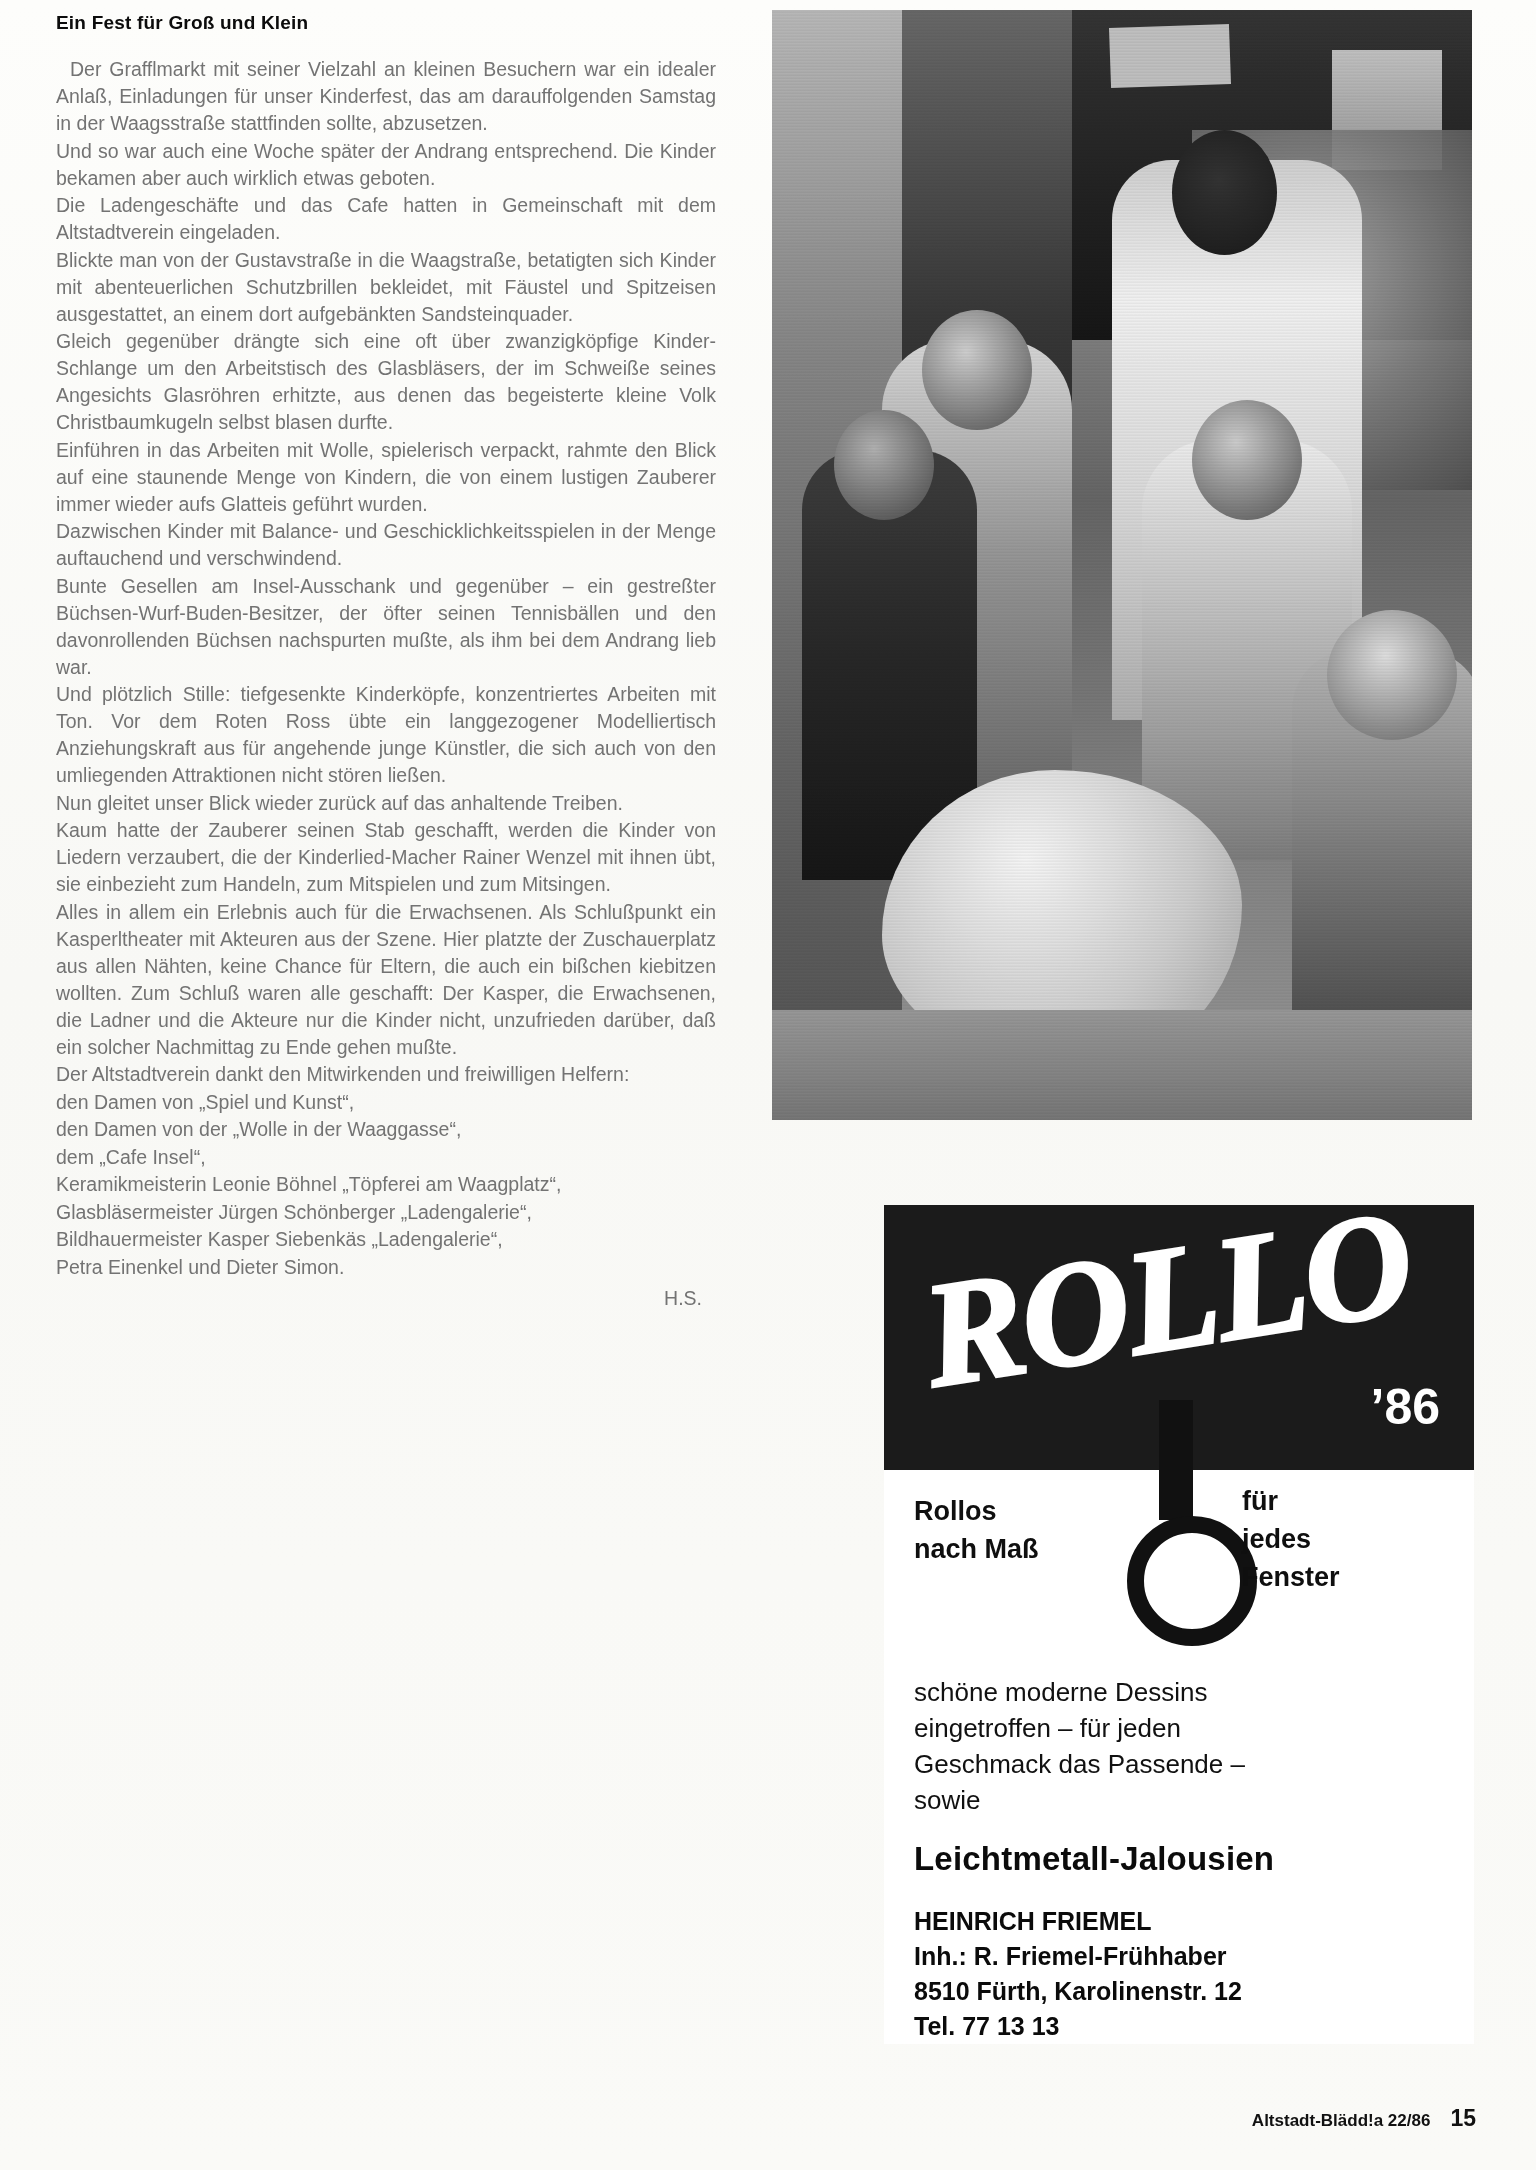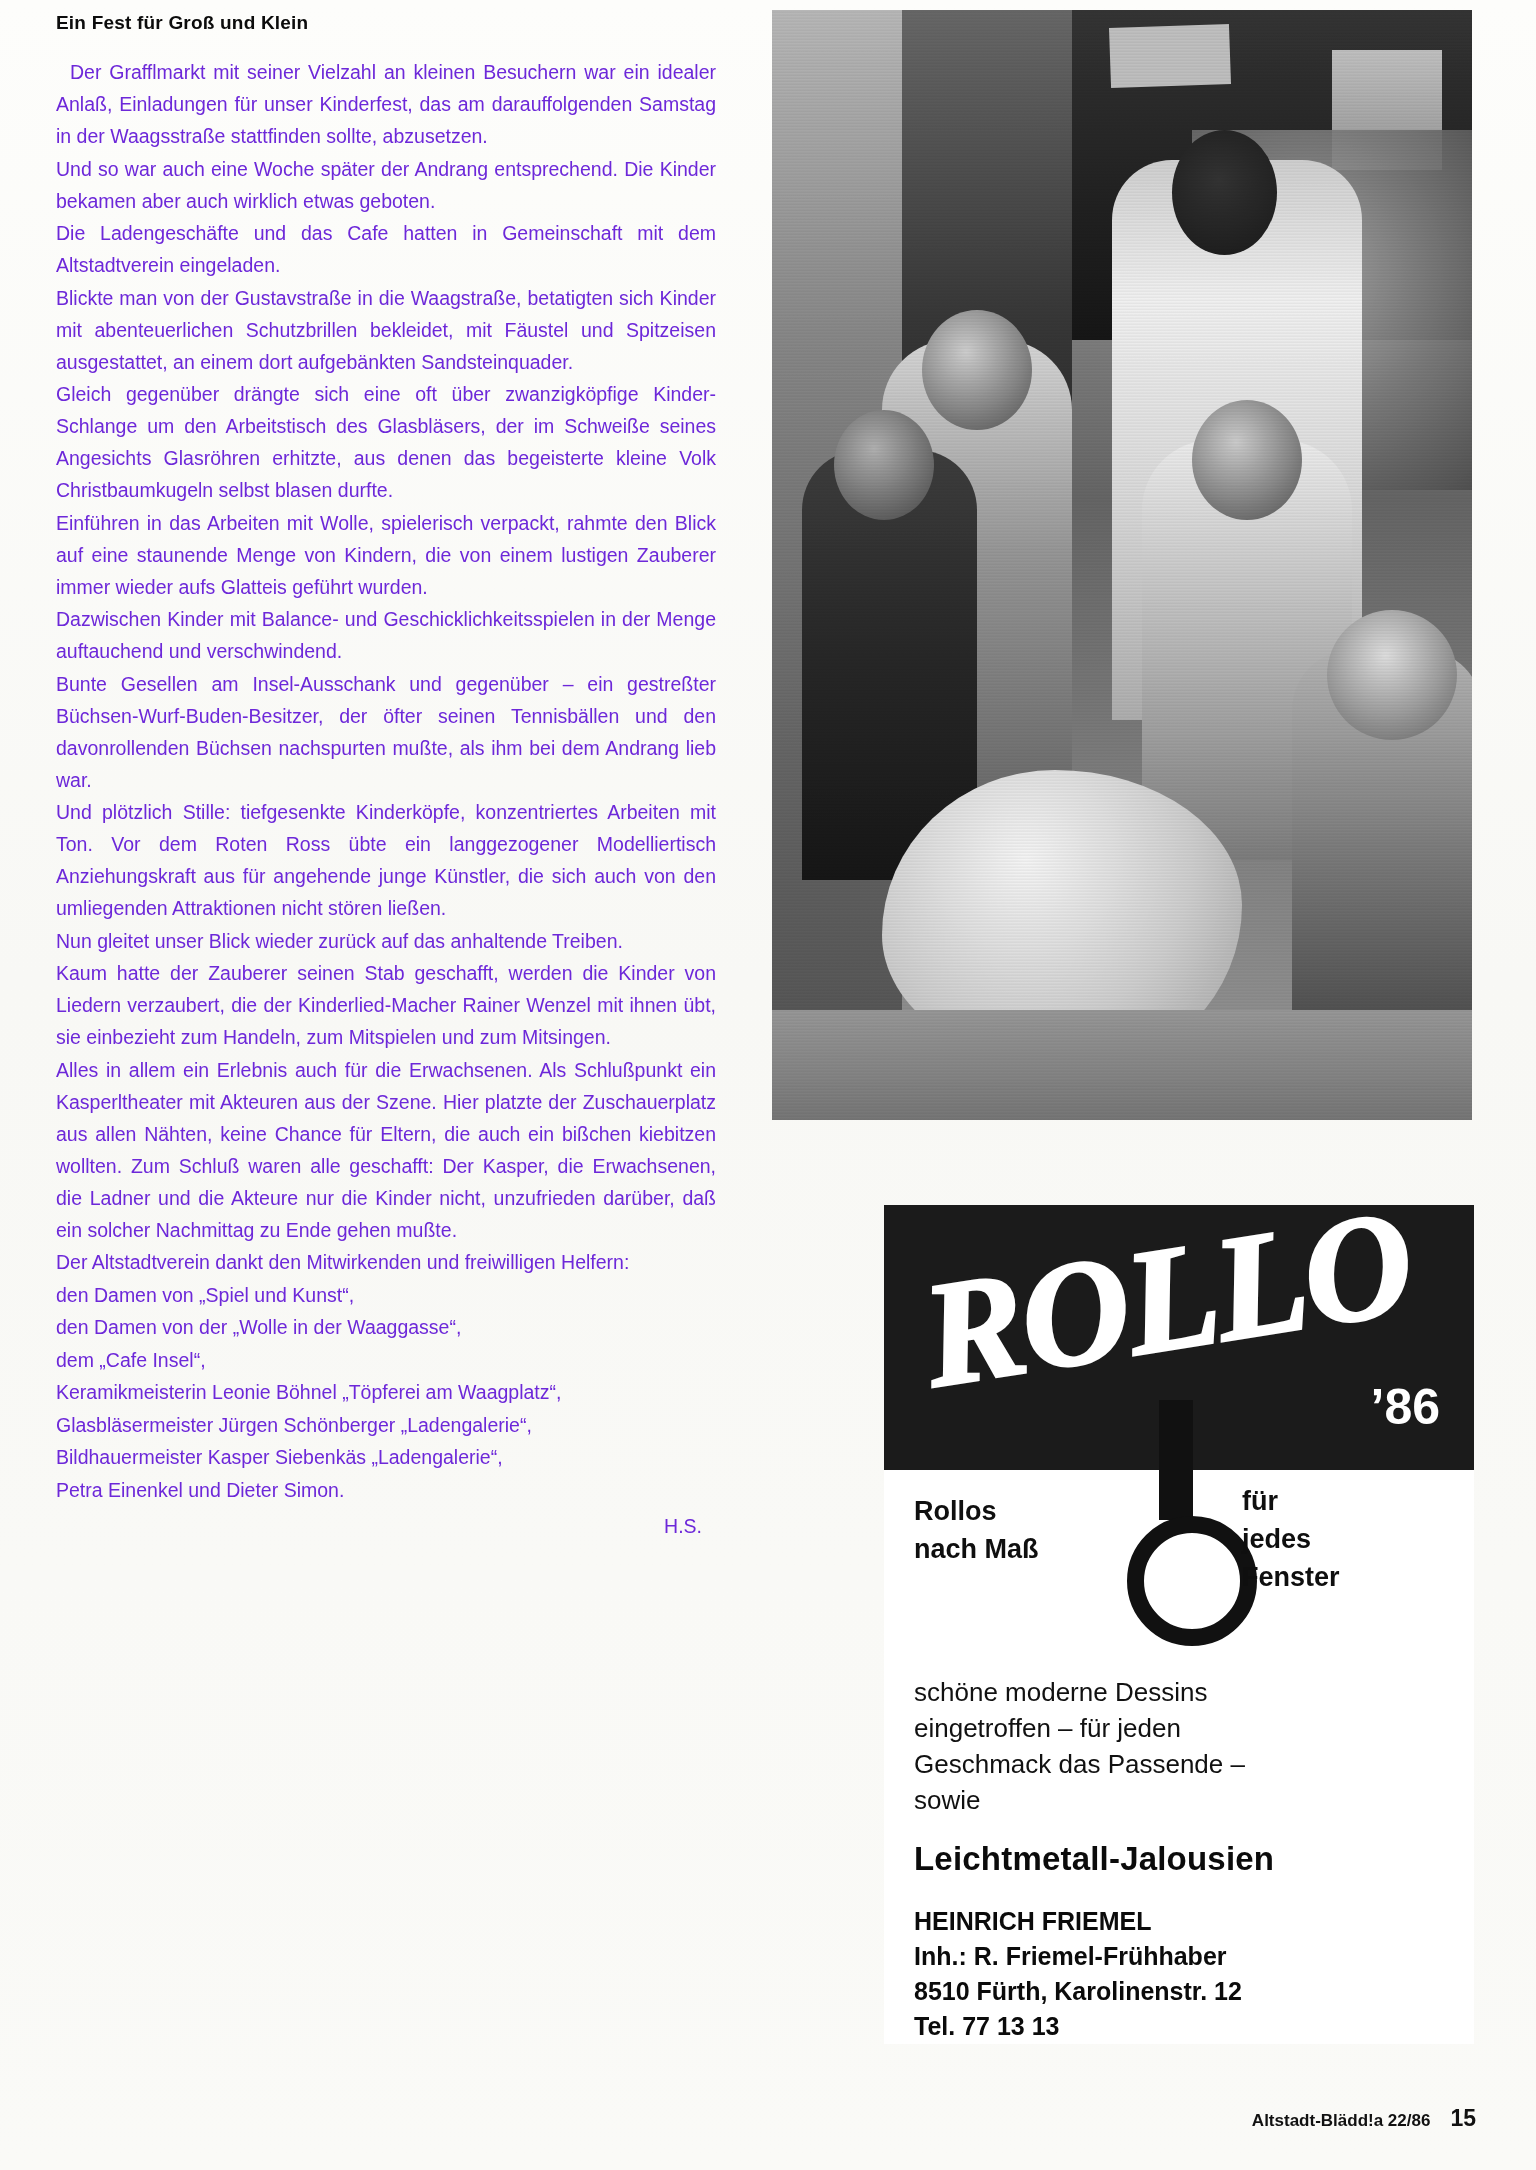--- a/index.html
+++ b/index.html
@@ -39,23 +39,23 @@
   }
   .article-title {
     font-size: 19px;
     font-weight: bold;
     letter-spacing: 0.2px;
     margin: 0 0 22px 0;
     color: #0c0c0c;
   }
   .body-text {
     font-size: 19.5px;
-    line-height: 32px;
+    line-height: 27px;
     text-align: justify;
-    color: #6d28d9;
+    color: #737373;
   }
   .body-text p {
     margin: 0 0 0.5px 0;
     text-align: justify;
     text-justify: inter-word;
   }
   .body-text p.indent {
     text-indent: 14px;
   }
   .credit-list p {

